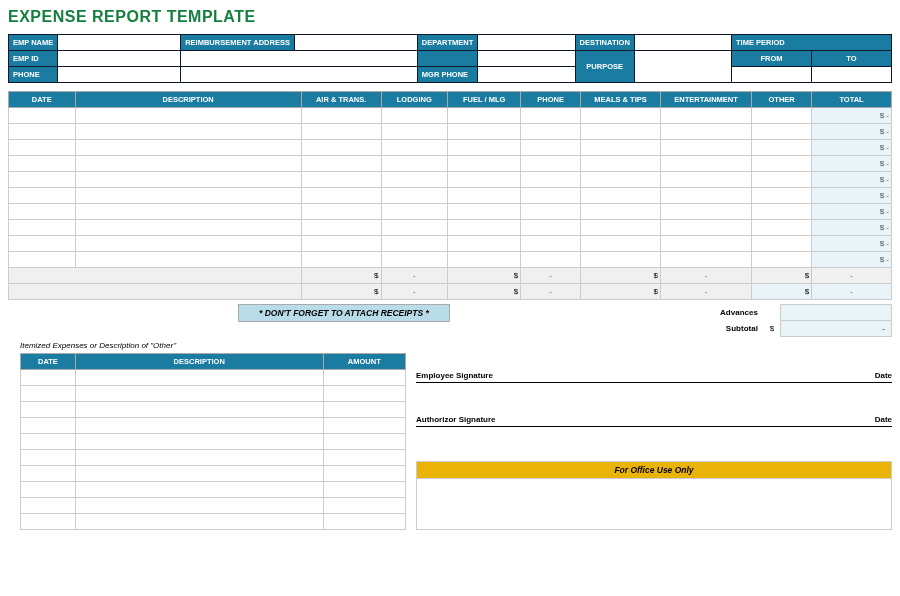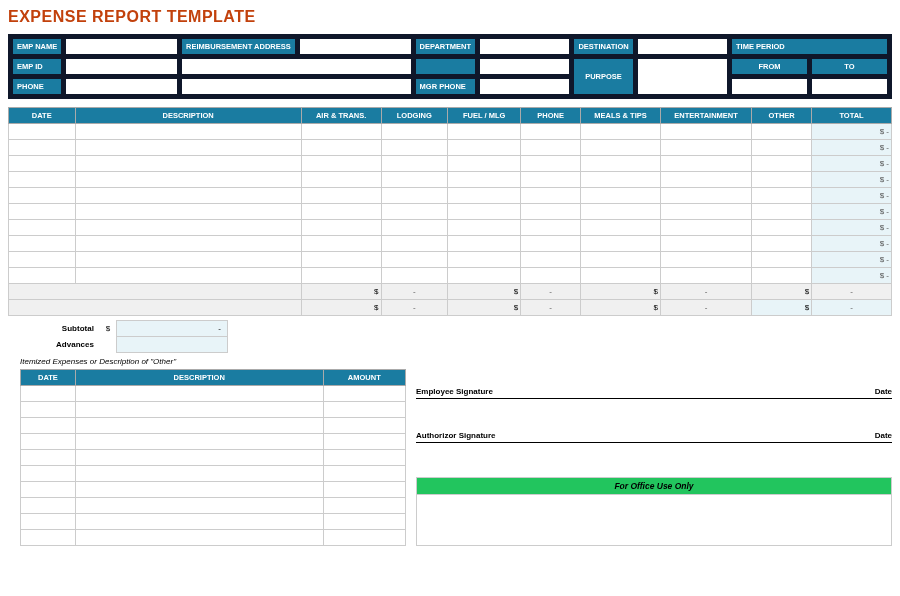--- a/index.html
+++ b/index.html
@@ -6,32 +6,32 @@
     body {
       font-family: Arial, sans-serif;
       background: #fff;
       padding: 8px;
       font-size: 9px;
       color: #000;
     }
     .page-title {
       font-size: 16px;
       font-weight: bold;
-      color: #c2410c;
+      color: #15803d;
       margin-bottom: 8px;
       letter-spacing: 0.5px;
     }
     
     .header-table {
       width: 100%;
       border-collapse: collapse;
       margin-bottom: 8px;
     }
     .header-table td {
-      border: 5px solid #0f172a;
+      border: 1px solid #0f172a;
       padding: 3px 4px;
       font-size: 8px;
       height: 16px;
     }
     .header-table .label-cell {
       background: #1a7ca1;
       color: #fff;
       font-weight: bold;
       white-space: nowrap;
       text-transform: uppercase;
@@ -168,21 +168,21 @@
     }
     .sig-date {
       font-size: 8px;
       font-weight: bold;
     }
     .office-only-box {
       border: 1px solid #ccc;
       margin-top: 6px;
     }
     .office-only-header {
-      background: #22c55e;
+      background: #eab308;
       text-align: center;
       font-style: italic;
       font-weight: bold;
       font-size: 8.5px;
       padding: 3px;
       border-bottom: 1px solid #ccc;
     }
     .office-only-body {
       height: 50px;
       background: #fff;
@@ -387,31 +387,34 @@
       <td style="text-align:center; background:#f0f0f0; border:1px solid #ccc;" class="dash">-</td>
       <td style="text-align:right; background:#f0f0f0; border:1px solid #ccc; font-size:8px;">$</td>
       <td style="text-align:center; background:#f0f0f0; border:1px solid #ccc;" class="dash">-</td>
       <td class="dollar-cell" style="text-align:right; background:#e8f4f8; border:1px solid #ccc; font-size:8px;">$</td>
       <td class="dollar-cell dash" style="text-align:center; background:#e8f4f8; border:1px solid #ccc;">-</td>
     </tr>
   </tfoot>
 </table>
 
 <div style="display:flex; justify-content:space-between; align-items:flex-start; margin-top:2px; margin-bottom:4px;">
+  <div style="display:flex; align-items:center; padding-left:230px;">
+    <div class="reminder-banner">* DON'T FORGET TO ATTACH RECEIPTS *</div>
+  </div>
   <table class="summary-table">
     <tbody>
         <tr>
+      <td class="s-label">Advances</td>
+      <td class="s-dollar"></td>
+      <td class="s-value"></td>
+    </tr>
+    <tr>
       <td class="s-label">Subtotal</td>
       <td class="s-dollar">$</td>
       <td class="s-value">-</td>
-    </tr>
-    <tr>
-      <td class="s-label">Advances</td>
-      <td class="s-dollar"></td>
-      <td class="s-value"></td>
     </tr>
   </tbody>
     </table>
 </div>
 
 <div class="bottom-section">
 
   <div class="itemized-section">
     <div class="itemized-label">Itemized Expenses or Description of "Other"</div>
     <table class="itemized-table">

